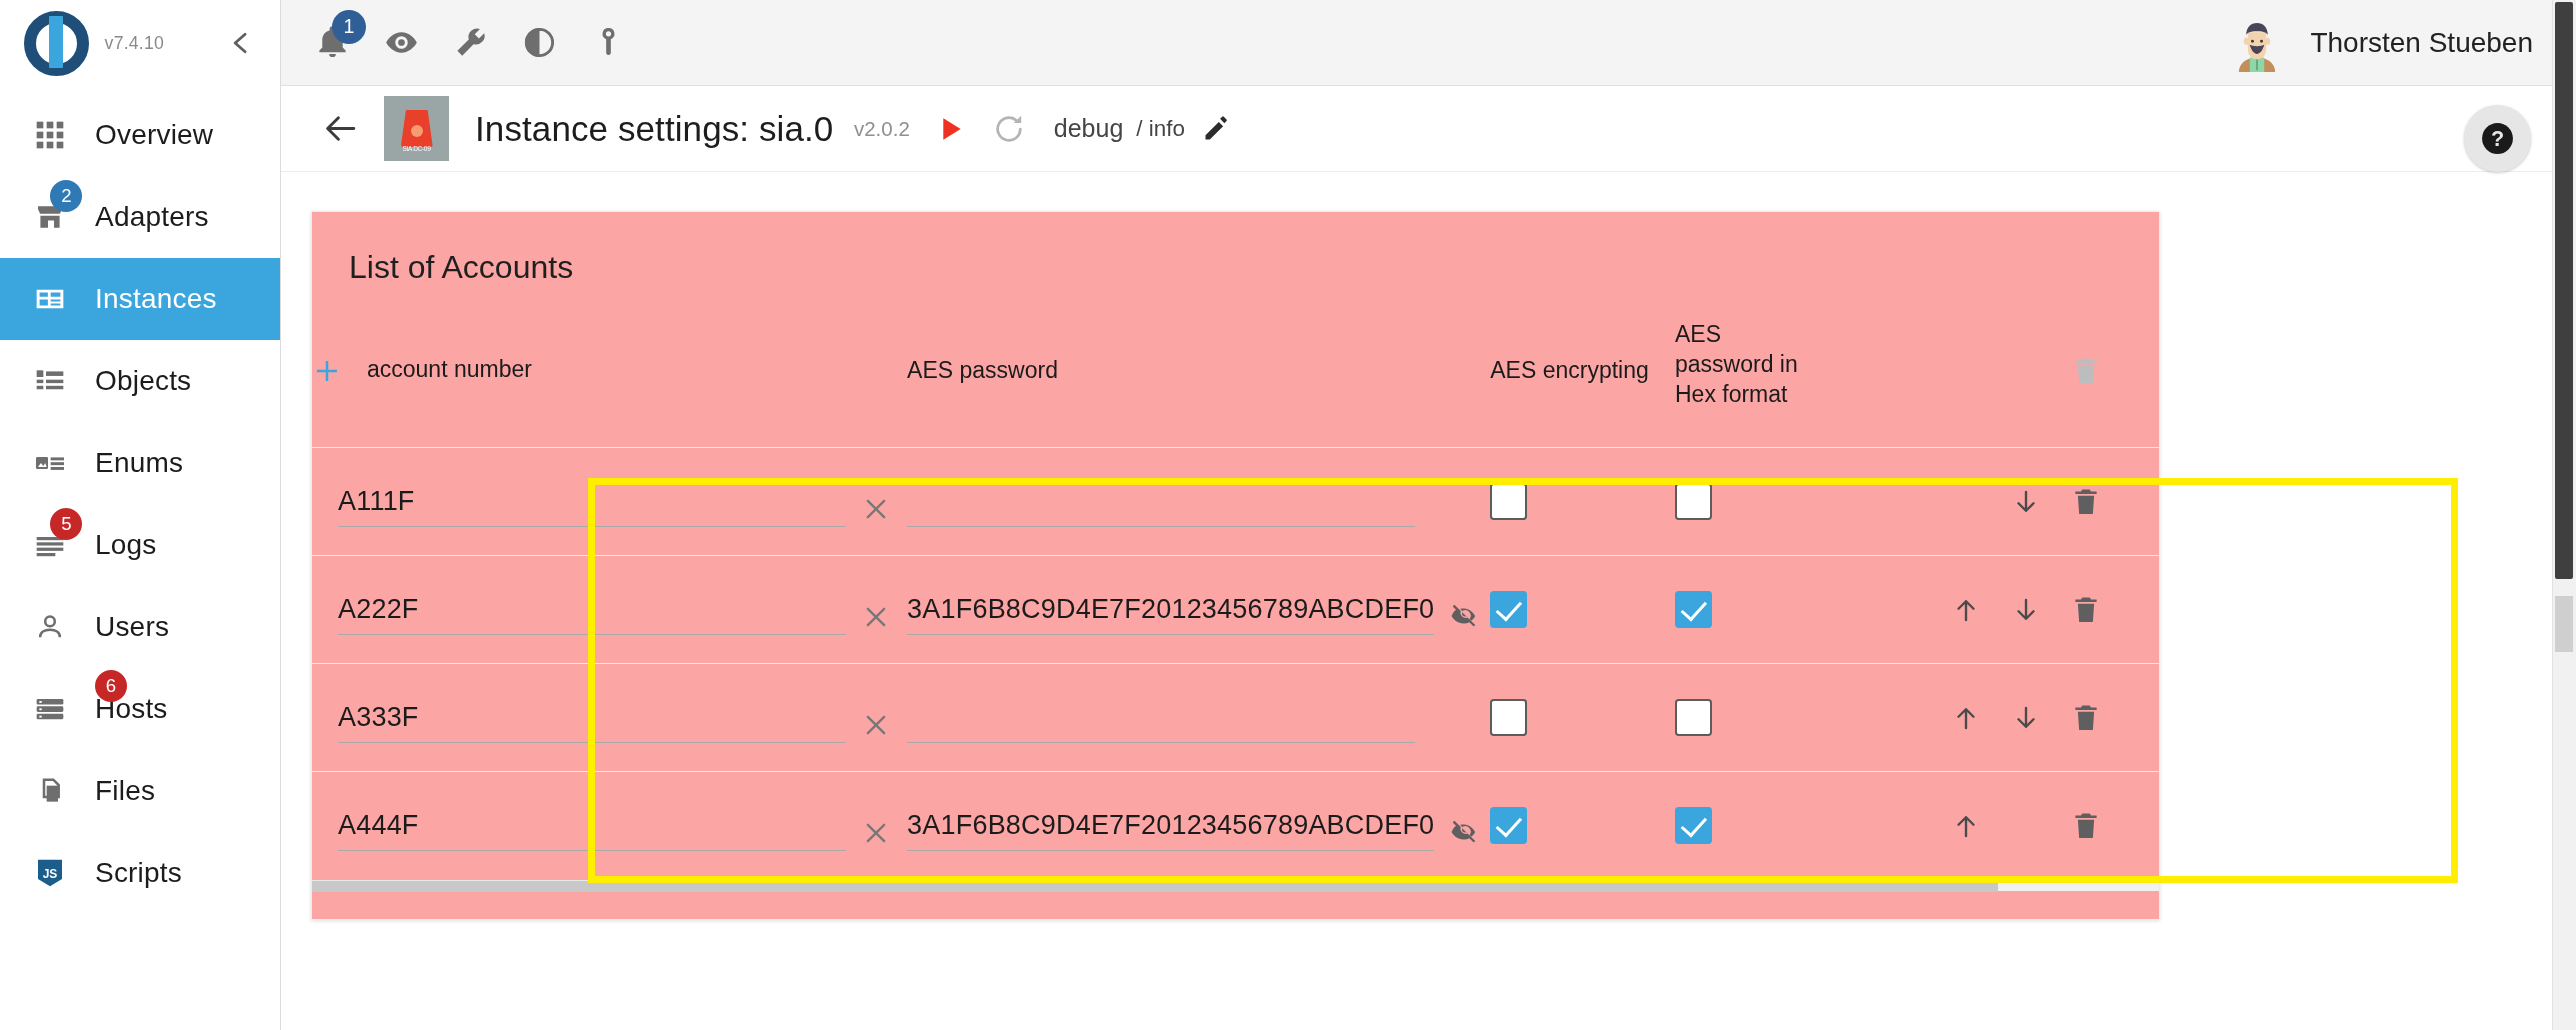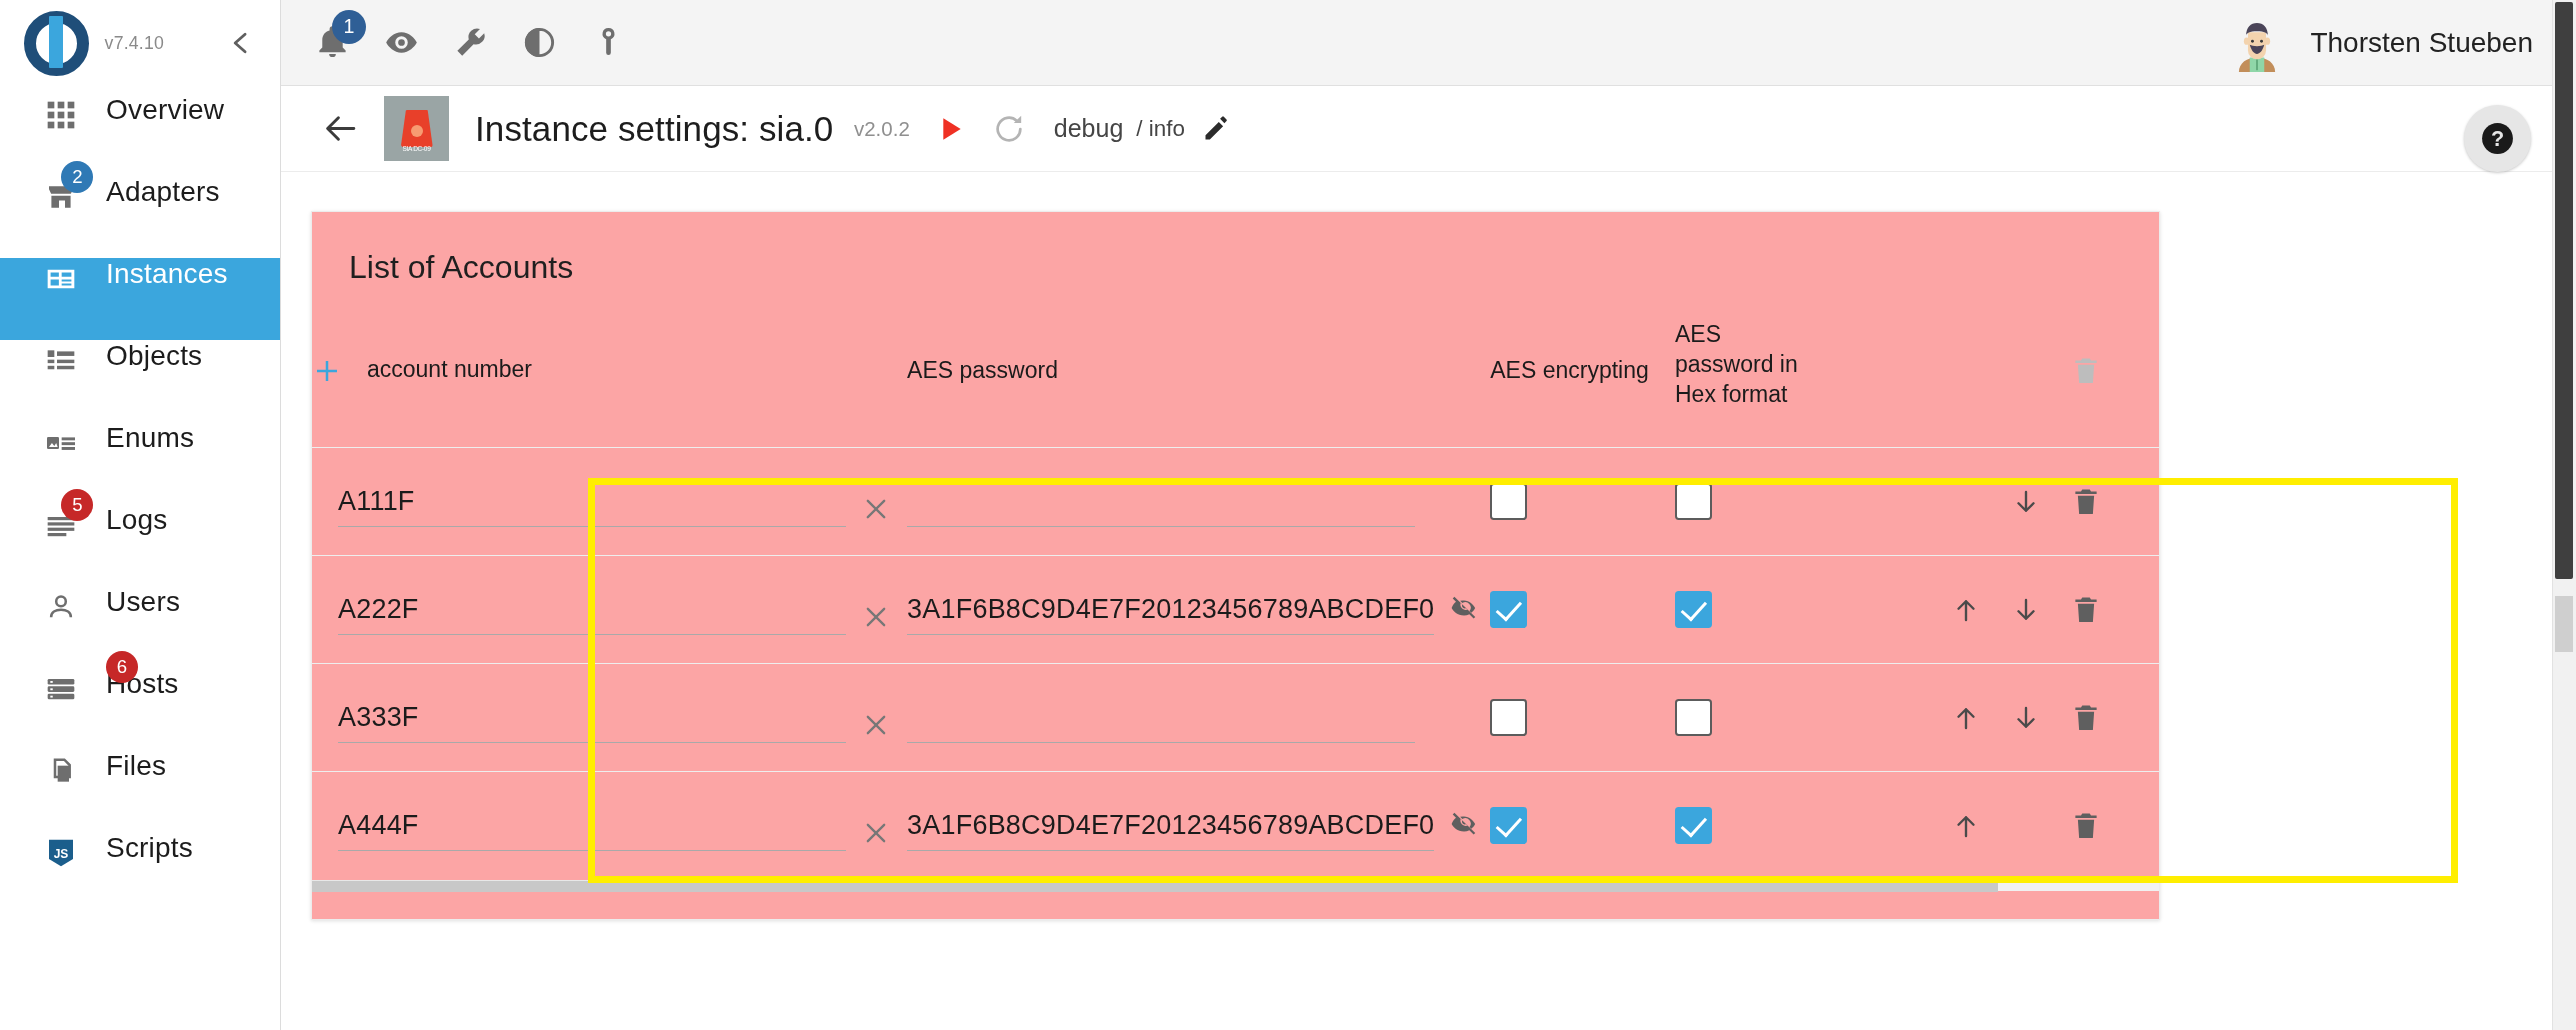--- a/index.html
+++ b/index.html
@@ -30,22 +30,22 @@
   }
   .ver { font-size: 17.7px; color: #8a8a8a; margin-left: 5.6px; letter-spacing: 0.2px; }
   .collapse-btn {
     margin-left: auto; width: 52px; height: 52px;
     display: flex; align-items: center; justify-content: center;
     color: #5f5f5f; cursor: pointer;
   }
 
   .sb-list { padding-top: 7.5px; }
   .sb-item {
-    height: 82px; display: flex; align-items: flex-start;
-    padding-left: 39px; cursor: pointer; position: relative;
+    height: 82px; display: flex; align-items: center;
+    padding-left: 28px; cursor: pointer; position: relative;
   }
   .sb-item.active { background: #3ba6dd; }
   .sb-item.active .sb-label { color: #fff; }
   .sb-item.active svg { fill: #fff; }
   .sb-ico {
     width: 43px; height: 43px; position: relative;
     display: flex; align-items: center; justify-content: center;
     flex: 0 0 43px;
   }
   .sb-ico svg { fill: #6e6e6e; }
@@ -181,21 +181,21 @@
   }
   .field-val {
     font-size: 27px; color: #1b1b1b; letter-spacing: 0.2px;
     white-space: nowrap; overflow: hidden;
   }
   .field-btn {
     width: 60px; flex: 0 0 60px; display: flex; align-items: center;
     justify-content: center; cursor: pointer; padding-bottom: 3.7px;
   }
   .acc-field { width: 568px; }
-  .pass-field { width: 568px; align-items: center; }
+  .pass-field { width: 568px; }
 
   .cb {
     width: 37px; height: 37px; border: 2.8px solid #5c5c5c; border-radius: 3.7px;
     cursor: pointer; position: relative; background: #fff;
   }
   .cb.checked { background: #3ba6dd; border-color: #3ba6dd; }
   .cb.checked::after {
     content: ""; position: absolute; left: 10.2px; top: 2.8px;
     width: 11.2px; height: 20.5px; border: solid #fff;
     border-width: 0 3.7px 3.7px 0; transform: rotate(42deg);

